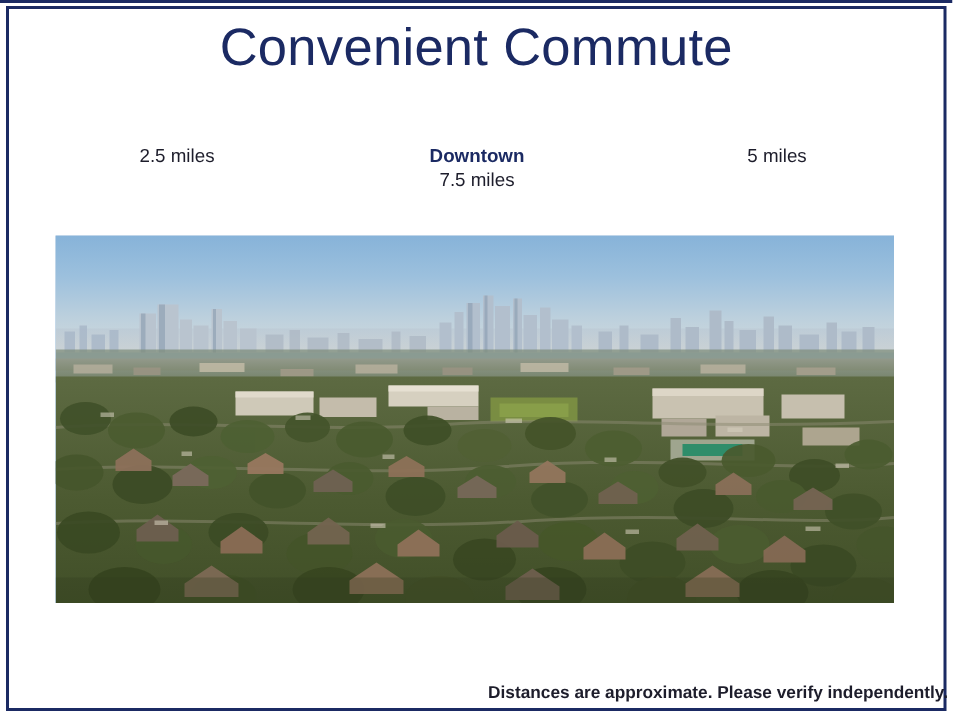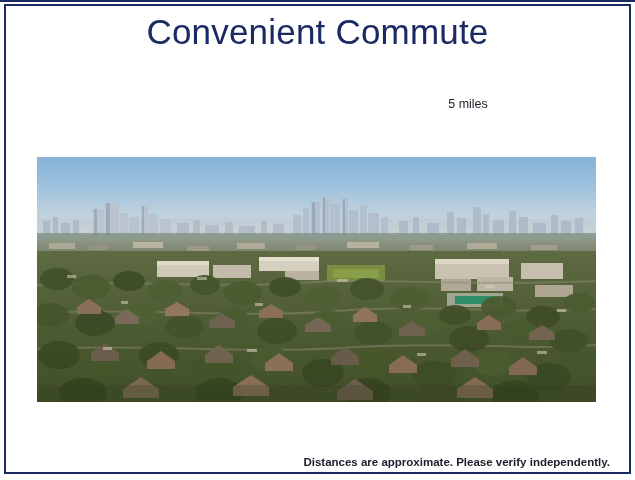--- a/index.html
+++ b/index.html
@@ -92,21 +92,21 @@
     width: 559px;
     height: 245px;
     overflow: hidden;
     background: #8fb6d8;
   }
   .photo svg { display: block; width: 100%; height: 100%; }
 
   
   .footer-note {
     position: absolute;
-    right: 25px;
+    right: 3px;
     top: 456px;
     color: #1d1d2b;
     font-size: 11.5px;
     font-weight: bold;
     white-space: nowrap;
     text-align: right;
   }
 </style>
 </head>
 <body>
@@ -114,22 +114,27 @@
 <div class="slide">
 
   <div class="frame-hairline-top"></div>
   <div class="frame-border"></div>
 
   <div class="title">Convenient Commute</div>
 
   <div class="destinations">
 
     <div class="dest-col">
+      <div class="dest-dist">2.5 miles</div>
     </div>
 
+    <div class="dest-col">
+      <div class="dest-name">Downtown</div>
+      <div class="dest-dist">7.5 miles</div>
+    </div>
 
     <div class="dest-col">
       <div class="dest-dist">5 miles</div>
     </div>
 
   </div>
 
   <div class="photo">
     <svg viewBox="0 0 559 245" preserveAspectRatio="none">
       <defs>

